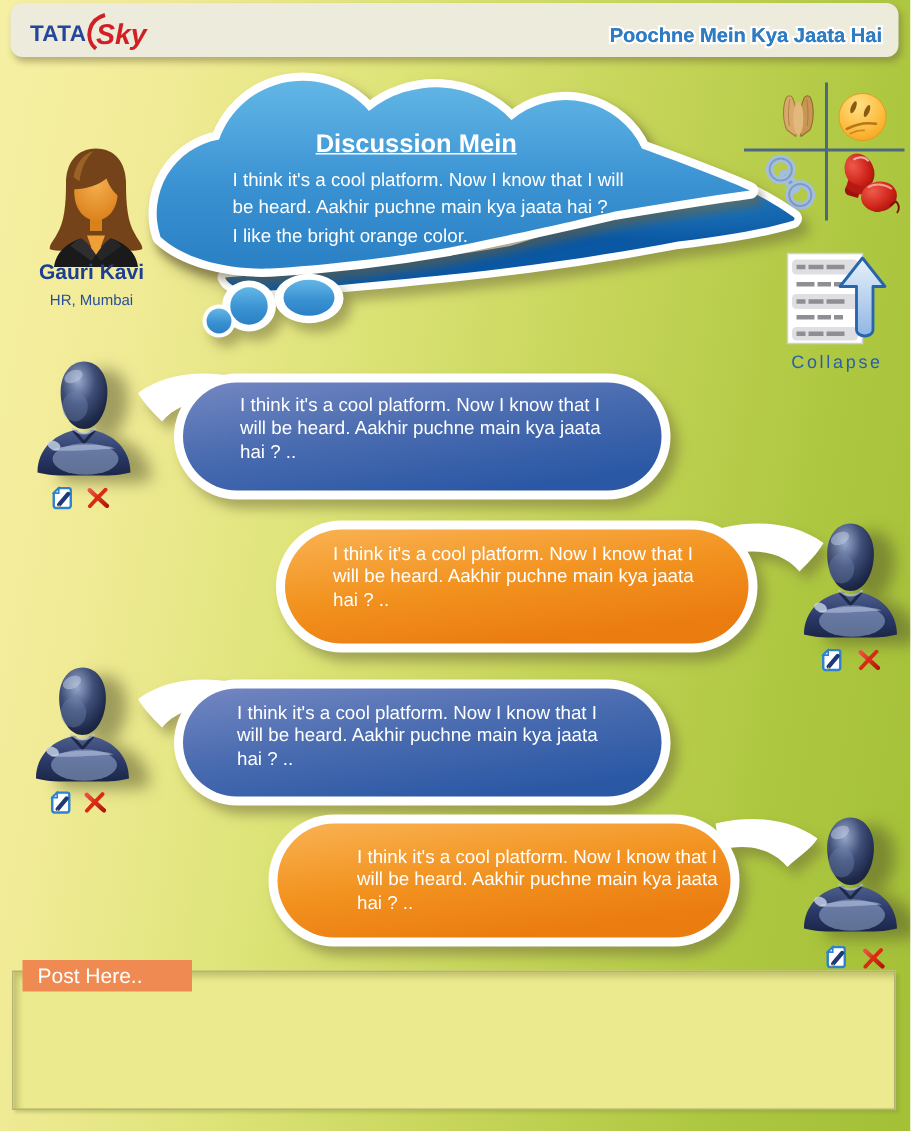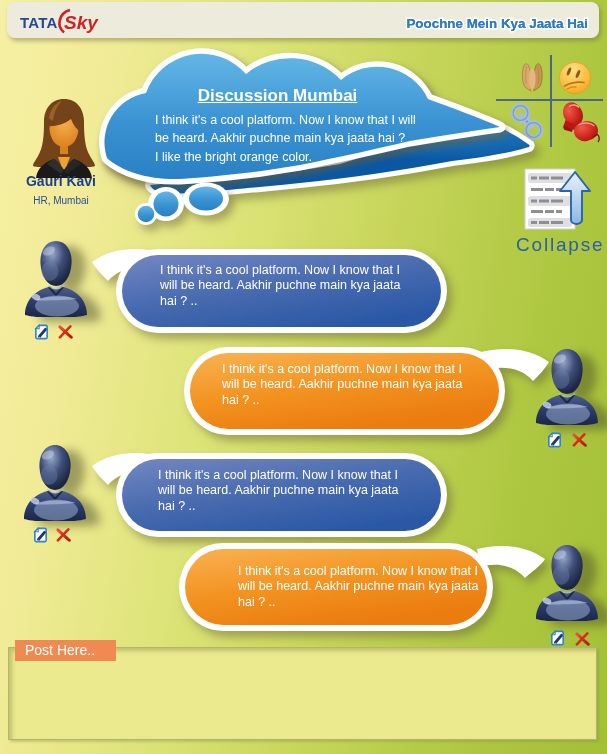--- a/index.html
+++ b/index.html
@@ -9,22 +9,22 @@
 box-shadow:2px 3px 4px rgba(110,105,60,.45)}
 #pooch{right:17px;top:10px}
 #vline{left:550px;top:55px;width:2px;height:92px;background:#4c6981}
 #hline{left:496px;top:99px;width:107px;height:2px;background:#4c6981}
 #cloudtitle{left:170px;top:86px;width:215px;text-align:center;color:#fff;font-weight:bold;
 font-size:17px;text-decoration:underline}
 #cloudtxt{left:155px;top:111px;width:310px;color:#fff;font-size:12.5px;line-height:18.4px}
 .bubtxt{color:#fff;font-size:12.5px;line-height:15.4px}
 #gname{left:11px;top:173px;width:100px;text-align:center;color:#1c3e94;font-weight:bold;font-size:14px}
 #gsub{left:11px;top:195px;width:100px;text-align:center;color:#27509b;font-size:10px}
-#collapse{left:516px;top:234px;width:84px;text-align:center;color:#2b5fa9;font-size:19px;letter-spacing:1.8px}
-#posthere{left:15px;top:640px;width:101px;height:21px;background:#ee8a52;color:#fff;font-size:14px;
+#collapse{left:516px;top:234px;width:84px;text-align:center;color:#2b5fa9;font-size:12px;letter-spacing:1.8px}
+#posthere{left:15px;top:640px;width:113px;height:21px;background:#ee8a52;color:#fff;font-size:14px;
 line-height:21px;padding-left:10px;box-sizing:border-box}
 #postbox{left:8px;top:647px;width:589px;height:93px;background:#ecea8e;border:1px solid #b3b373;
 box-sizing:border-box;box-shadow:inset 3px 3px 4px rgba(130,130,60,.4), 2px 2px 2px rgba(130,140,70,.35)}
 .av{filter:drop-shadow(14px 5px 5px rgba(80,80,40,.5))}
 .bub{filter:drop-shadow(5px 6px 4px rgba(108,104,55,.5))}
 </style></head><body>
 <div id="page">
 
 <svg width="0" height="0" style="position:absolute">
 <defs>
@@ -164,21 +164,21 @@
   </g>
 </svg>
 <svg class="abs bub" style="left:125px;top:170px" width="120" height="62" viewBox="0 0 120 62">
   <ellipse cx="81" cy="29" rx="23" ry="16.5" fill="#fff"></ellipse>
   <ellipse cx="41" cy="34" rx="18" ry="17" fill="#fff"></ellipse>
   <circle cx="21" cy="44" r="11" fill="#fff"></circle>
   <ellipse cx="81" cy="28.5" rx="17" ry="12" fill="url(#cloudG)"></ellipse>
   <ellipse cx="41" cy="34" rx="12.5" ry="12.5" fill="url(#cloudG)"></ellipse>
   <circle cx="21" cy="44" r="8.3" fill="url(#cloudG)"></circle>
 </svg>
-<div class="abs" id="cloudtitle">Discussion Mumbai</div>
+<div class="abs" id="cloudtitle">Discussion Mein</div>
 <div class="abs" id="cloudtxt">I think it's a cool platform. Now I know that I will<br>be heard. Aakhir puchne main kya jaata hai ?<br>I like the bright orange color.</div>
 
 <svg class="abs" style="left:33px;top:96px" width="62" height="82" viewBox="0 0 62 82">
   <path d="M31,3 C44,3 51,13 51,26 C51,40 52,52 57,60 C59,64 62,67 62,70 C57,72 50,71 46,69 L16,69 C12,71 5,72 0,70 C0,67 3,64 5,60 C10,52 11,40 11,26 C11,13 18,3 31,3 Z" fill="#74431a"></path>
   <path d="M27,46 h8 v12 h-8 Z" fill="#d8821c"></path>
   <path d="M31,14 C40,14 45.5,22 45.5,32 C45.5,43 39,51 31,51 C23,51 16.5,43 16.5,32 C16.5,22 22,14 31,14 Z" fill="url(#faceG)"></path>
   <path d="M13,30 C13,12 21,4 31,4 C43,4 51,13 51,30 C51,33 50.5,36 50,38 C44,34 40,29 38,23 C32,28 22,31 13,30 Z" fill="#74431a"></path>
   <path d="M16,22 C18,11 24,6 29,5 C24,10 21,16 20,25 Z" fill="#9a6226"></path>
   <path d="M25,61 L37,61 L31,77 Z" fill="#ef9f36"></path>
   <path d="M3,82 C4,73 11,66 21,63 L31,74 L41,63 C51,66 58,73 59,82 Z" fill="#1a1a1a"></path>

